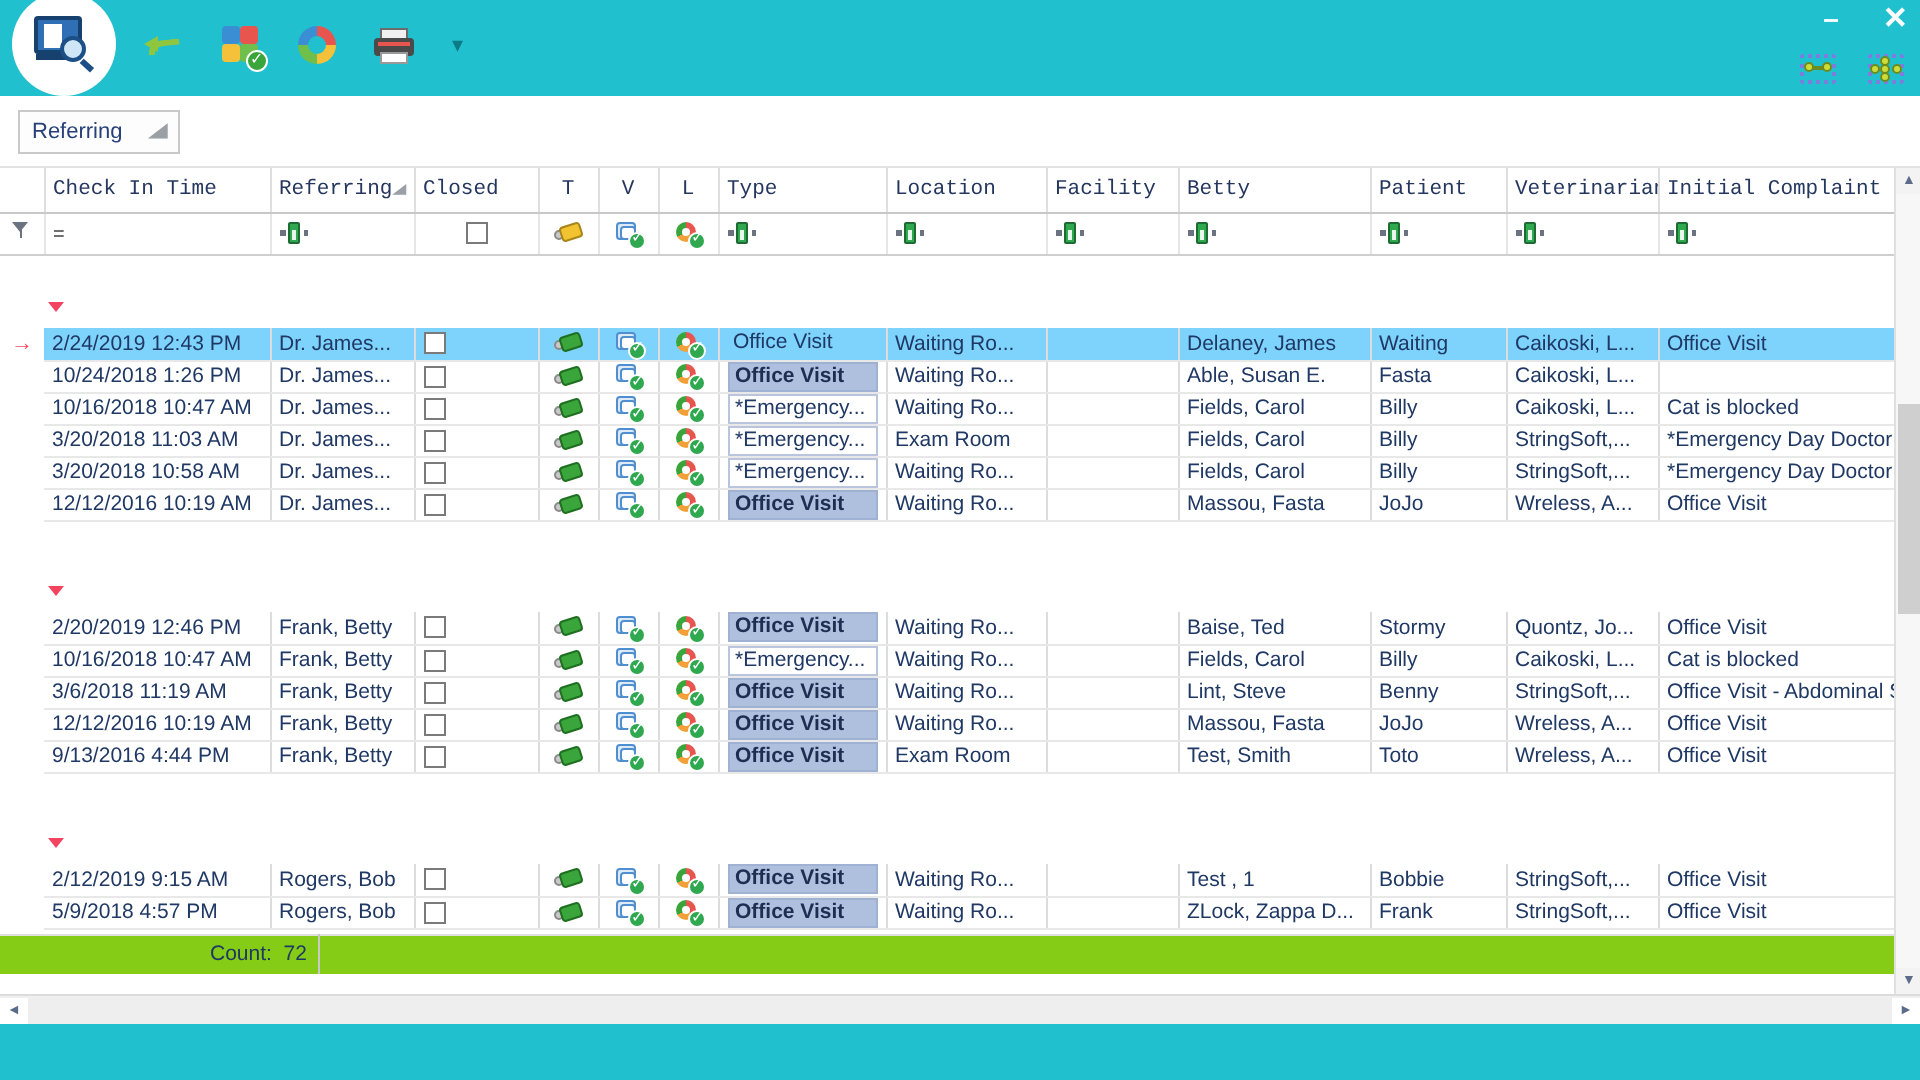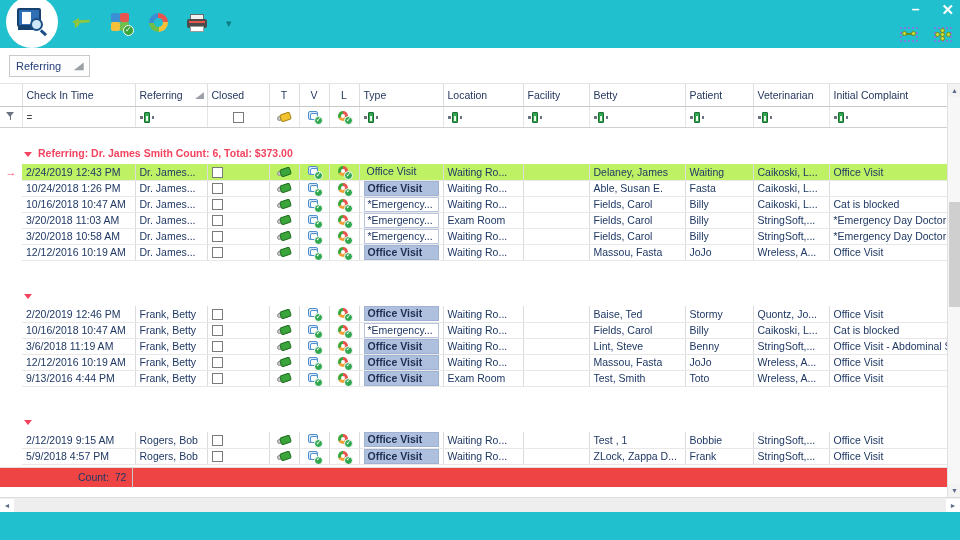--- a/index.html
+++ b/index.html
@@ -195,20 +195,21 @@
   thead th {
     height: 22px;
     background: #ffffff;
     border-right: 1px solid #dedede;
     border-bottom: 1px solid #c8c8c8;
     font-weight: normal;
     text-align: left;
     color: #25375e;
     font-size: 10.5px;
     cursor: pointer;
+    font-family: Liberation Mono, monospace;
   }
   thead th.ctr { text-align: center; }
   .hdr-inner { display:flex; align-items:center; justify-content:space-between; }
   .hdr-sort { color:#9aa0a6; font-size:9px; transform: scaleX(1.3); }
 
   tr.filterrow td {
     height: 21px;
     background:#ffffff;
     border-right: 1px solid #e6e6e6;
     border-bottom: 1px solid #cfcfcf;
@@ -264,21 +265,21 @@
   tr.groupgap td { height: 15px; background:#ffffff; border:none; }
   tr.groupgap.tall td { height: 24px; }
 
   
   tr.datarow td {
     height: 16px;
     border-right: 1px solid #dcdcdc;
     border-bottom: 1px solid #e8e8e8;
     background: #ffffff;
   }
-  tr.datarow.sel td { background: #bef264; }
+  tr.datarow.sel td { background: #7dd3fc; }
   tr.datarow td.icocell { text-align:center; }
   tr.datarow td.indicator {
     border-right:none; border-bottom:none; background:#ffffff;
     text-align:center; color:#f3445f; font-size:11px; font-weight:bold;
   }
   .typecell {
     display:block; padding:0 3px; line-height:13px;
   }
   .typecell.hl {
     background:#afc0de; border:1px solid #9fb2d4; font-weight:bold; color:#1d2e52;
@@ -320,23 +321,23 @@
     background:#2fa84f; border:1.3px solid #ffffff;
   }
   .mini-chk:after{
     content:"✓"; position:absolute; left:0.5px; top:-2.5px; font-size:8px; color:#fff; line-height:9px;
   }
 
   
   .count-row {
     position:absolute; left:0; right:0;
     height: 20px;
-    background:#ef4444;
+    background:#84cc16;
     border-top:1px solid #e0e0e0;
-    display:flex; align-items:flex-end;
+    display:flex; align-items:flex-end;padding-left:27px;
   }
   .count-label {
     font-size:10.5px; color:#1f3864; padding-left:78px;
     border-right:1px solid #c8c8c8; padding-right:6px; height:20px; line-height:20px;
   }
 
   
   .vscroll {
     position:absolute; right:0; top:0; width:13px; bottom:0;
     background:#f7f7f7; border-left:1px solid #e0e0e0;
@@ -499,21 +500,21 @@
             <td class="lefted"><span class="fil-ico"><span class="lft"></span><span class="blk"></span><span class="rgt"></span></span></td>
             <td class="lefted"><span class="fil-ico"><span class="lft"></span><span class="blk"></span><span class="rgt"></span></span></td>
             <td class="lefted"><span class="fil-ico"><span class="lft"></span><span class="blk"></span><span class="rgt"></span></span></td>
             <td class="lefted"><span class="fil-ico"><span class="lft"></span><span class="blk"></span><span class="rgt"></span></span></td>
             <td class="lefted"><span class="fil-ico"><span class="lft"></span><span class="blk"></span><span class="rgt"></span></span></td>
           </tr>
           <tr class="groupgap">
             <td colspan="14"></td>
           </tr>
           <tr class="grouphdr">
-            <td colspan="14"><span class="gcaret"></span><span>Referring: Dr. James Smith Count: 6, Total: $373.00</span></td>
+            <td colspan="14"><span class="gcaret"></span></td>
           </tr>
           <tr class="datarow sel">
             <td class="indicator">→</td>
             <td>2/24/2019 12:43 PM</td>
             <td>Dr. James...</td>
             <td><span class="chkbox"></span></td>
             <td class="icocell"><span class="ic ic-tag"><span class="tip"></span><span class="pill"></span></span></td>
             <td class="icocell"><span class="ic ic-v"><span class="pg"></span><span class="pg2"></span><span class="mini-chk"></span></span></td>
             <td class="icocell"><span class="ic ic-l"><span class="ball"></span><span class="hole"></span><span class="mini-chk"></span></span></td>
             <td>

